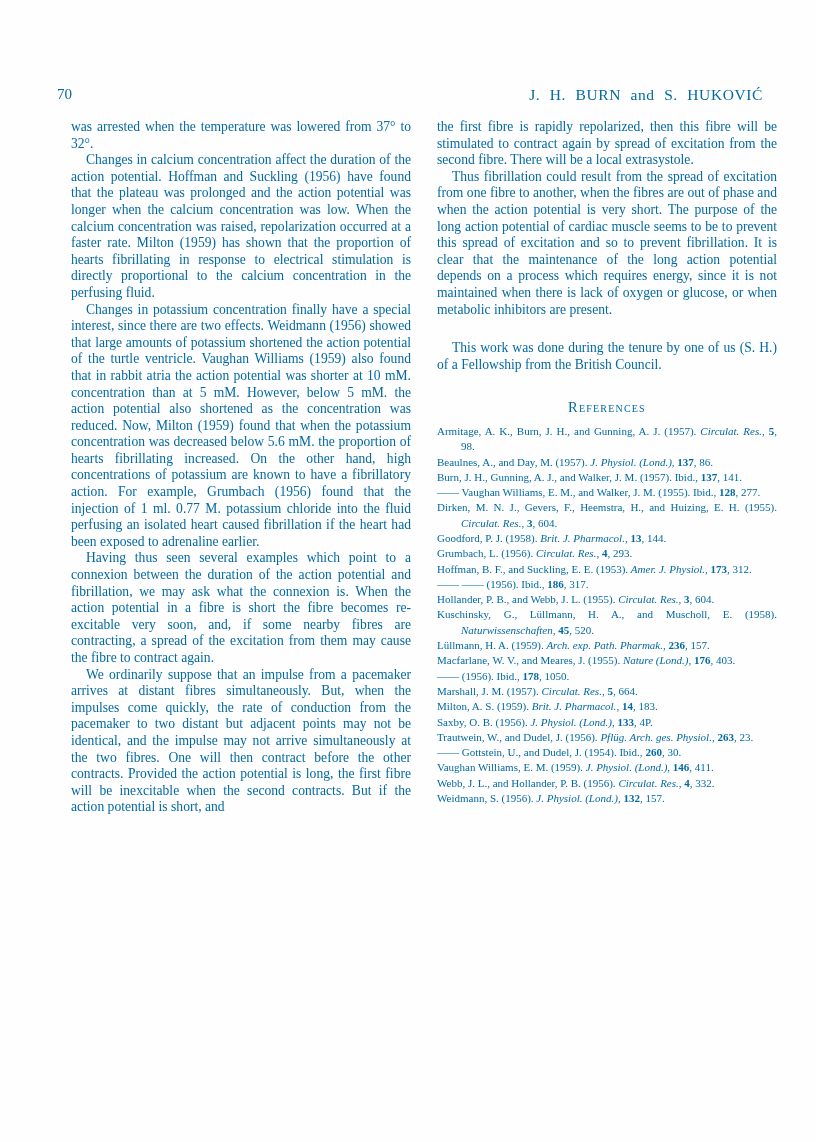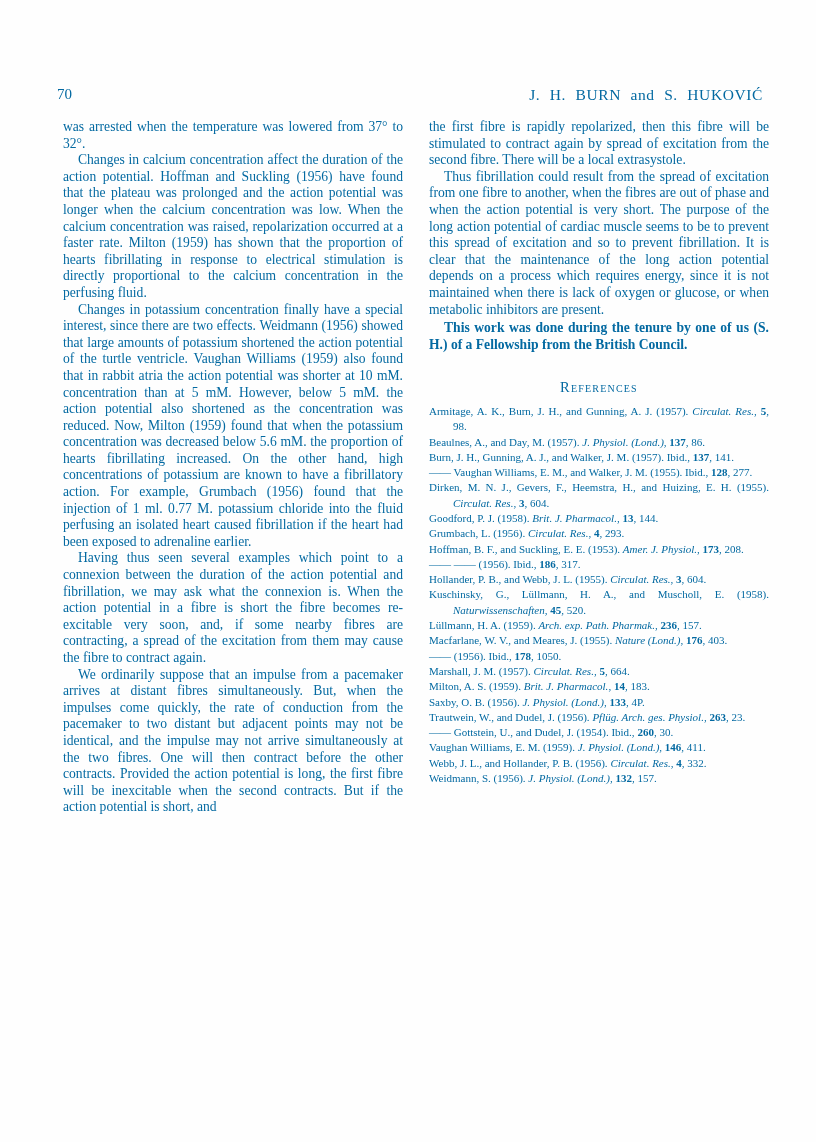--- a/index.html
+++ b/index.html
@@ -28,37 +28,37 @@
   }
   .running-title {
     text-align: right;
     font-size: 15.5px;
     letter-spacing: 0.6px;
     word-spacing: 5px;
   }
   .columns {
     position: absolute;
     top: 119px;
-    left: 63px;
+    left: 71px;
     width: 706px;
     display: flex;
     gap: 26px;
   }
   .column {
     width: 340px;
     font-size: 13.6px;
     line-height: 16.6px;
     text-align: justify;
   }
   p.para {
     margin: 0;
     text-align: justify;
   }
   p.para.indent { text-indent: 15px; }
-  p.para.spaced { margin-top: 2px; font-weight: bold; }
+  p.para.spaced { margin-top: 22px; }
   .ref-heading {
     text-align: center;
     font-variant: small-caps;
     letter-spacing: 1.2px;
     font-size: 14.5px;
     margin-top: 26px;
     margin-bottom: 8px;
   }
   .ref-list {
     font-size: 11px;
@@ -97,21 +97,21 @@
         </div>
       <div class="ref-heading">References</div>
       <div class="ref-list" id="ref-list">
           <div class="ref"><span>Armitage, A. K., Burn, J. H., and Gunning, A. J. (1957). </span><i>Circulat. Res.</i><span>, </span><b>5</b><span>, 98.</span></div>
           <div class="ref"><span>Beaulnes, A., and Day, M. (1957). </span><i>J. Physiol. (Lond.)</i><span>, </span><b>137</b><span>, 86.</span></div>
           <div class="ref"><span>Burn, J. H., Gunning, A. J., and Walker, J. M. (1957). Ibid., </span><b>137</b><span>, 141.</span></div>
           <div class="ref"><span>—— Vaughan Williams, E. M., and Walker, J. M. (1955). Ibid., </span><b>128</b><span>, 277.</span></div>
           <div class="ref"><span>Dirken, M. N. J., Gevers, F., Heemstra, H., and Huizing, E. H. (1955). </span><i>Circulat. Res.</i><span>, </span><b>3</b><span>, 604.</span></div>
           <div class="ref"><span>Goodford, P. J. (1958). </span><i>Brit. J. Pharmacol.</i><span>, </span><b>13</b><span>, 144.</span></div>
           <div class="ref"><span>Grumbach, L. (1956). </span><i>Circulat. Res.</i><span>, </span><b>4</b><span>, 293.</span></div>
-          <div class="ref"><span>Hoffman, B. F., and Suckling, E. E. (1953). </span><i>Amer. J. Physiol.</i><span>, </span><b>173</b><span>, 208.</span></div>
+          <div class="ref"><span>Hoffman, B. F., and Suckling, E. E. (1953). </span><i>Amer. J. Physiol.</i><span>, </span><b>173</b><span>, 312.</span></div>
           <div class="ref"><span>—— —— (1956). Ibid., </span><b>186</b><span>, 317.</span></div>
           <div class="ref"><span>Hollander, P. B., and Webb, J. L. (1955). </span><i>Circulat. Res.</i><span>, </span><b>3</b><span>, 604.</span></div>
           <div class="ref"><span>Kuschinsky, G., Lüllmann, H. A., and Muscholl, E. (1958). </span><i>Naturwissenschaften</i><span>, </span><b>45</b><span>, 520.</span></div>
           <div class="ref"><span>Lüllmann, H. A. (1959). </span><i>Arch. exp. Path. Pharmak.</i><span>, </span><b>236</b><span>, 157.</span></div>
           <div class="ref"><span>Macfarlane, W. V., and Meares, J. (1955). </span><i>Nature (Lond.)</i><span>, </span><b>176</b><span>, 403.</span></div>
           <div class="ref"><span>—— (1956). Ibid., </span><b>178</b><span>, 1050.</span></div>
           <div class="ref"><span>Marshall, J. M. (1957). </span><i>Circulat. Res.</i><span>, </span><b>5</b><span>, 664.</span></div>
           <div class="ref"><span>Milton, A. S. (1959). </span><i>Brit. J. Pharmacol.</i><span>, </span><b>14</b><span>, 183.</span></div>
           <div class="ref"><span>Saxby, O. B. (1956). </span><i>J. Physiol. (Lond.)</i><span>, </span><b>133</b><span>, 4P.</span></div>
           <div class="ref"><span>Trautwein, W., and Dudel, J. (1956). </span><i>Pflüg. Arch. ges. Physiol.</i><span>, </span><b>263</b><span>, 23.</span></div>

